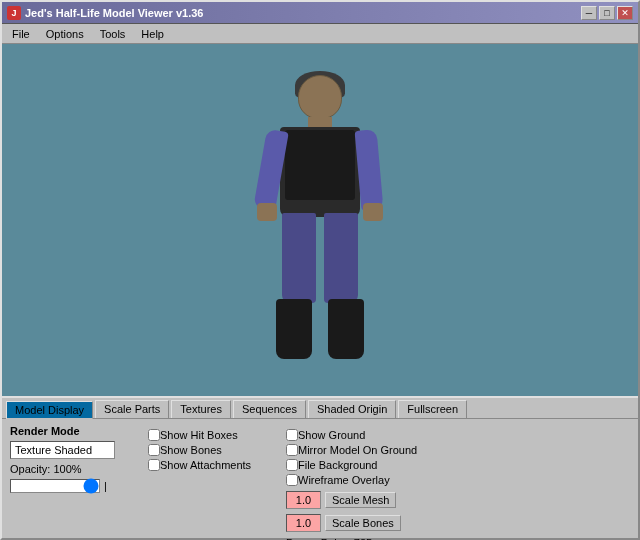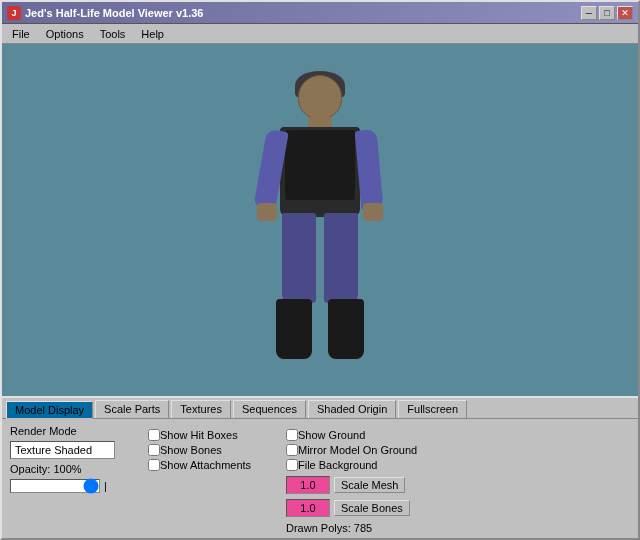--- a/index.html
+++ b/index.html
@@ -258,21 +258,21 @@
       flex: 1;
     }
     .left-col {
       width: 130px;
       display: flex;
       flex-direction: column;
       gap: 4px;
     }
     .render-mode-label {
       font-size: 11px;
-      font-weight: normal;
+      font-weight: bold;
     }
     .dropdown-wrapper {
       position: relative;
       display: flex;
       align-items: flex-end;
     }
     .dropdown {
       appearance: none;
       background: white;
       border: 1px solid #888;
@@ -324,26 +324,26 @@
       gap: 3px;
       padding-top: 4px;
     }
     .scale-row {
       display: flex;
       align-items: center;
       gap: 4px;
       margin-top: 2px;
     }
     .scale-input {
-      width: 44px;
+      width: 35px;
       height: 18px;
       border: 1px solid #888;
       border-top-color: #555;
       border-left-color: #555;
-      background: #ec4899;
+      background: #fca5a5;
       font-size: 11px;
       padding: 0 2px;
       text-align: center;
     }
     .scale-btn {
       padding: 1px 6px;
       background: #c0c0c0;
       border: 1px solid #888;
       border-top-color: #e0e0e0;
       border-left-color: #e0e0e0;
@@ -453,20 +453,24 @@
           <label>Show Ground</label>
         </div>
         <div class="checkbox-row">
           <input type="checkbox" style="">
           <label>Mirror Model On Ground</label>
         </div>
         <div class="checkbox-row">
           <input type="checkbox" style="">
           <label>File Background</label>
         </div>
+        <div class="checkbox-row">
+          <input type="checkbox" style="">
+          <label>Wireframe Overlay</label>
+        </div>
 
         <div class="scale-row">
           <input type="text" class="scale-input" value="1.0" style="">
           <button class="scale-btn">Scale Mesh</button>
         </div>
         <div class="scale-row">
           <input type="text" class="scale-input" value="1.0" style="">
           <button class="scale-btn">Scale Bones</button>
         </div>
 

